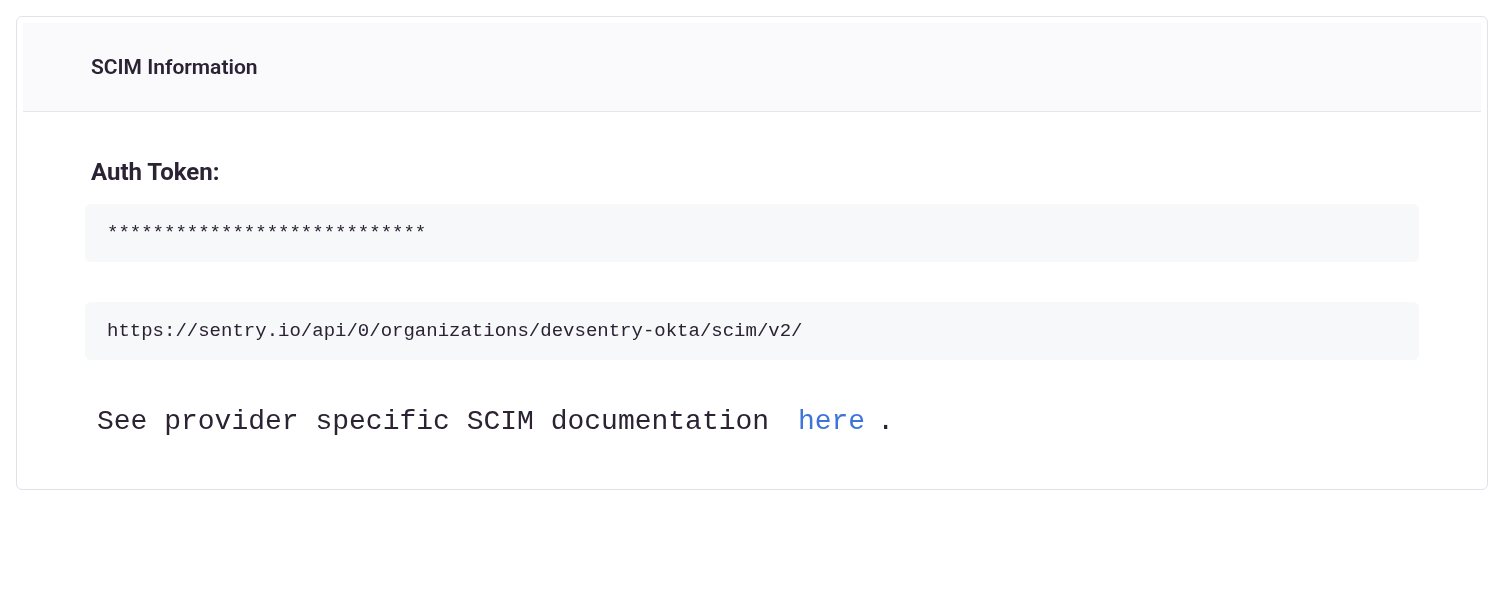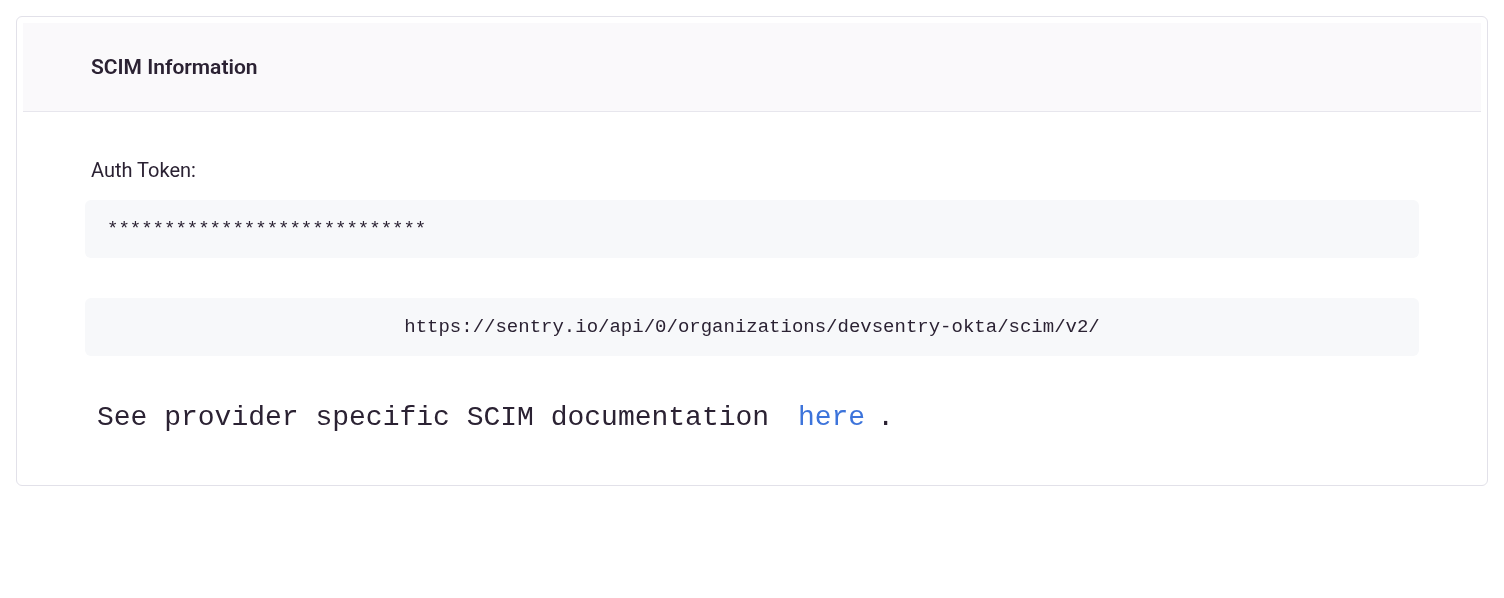--- a/index.html
+++ b/index.html
@@ -25,38 +25,37 @@
     }
     .panel-header-title {
       font-size: 21px;
       font-weight: 600;
       color: #2b2233;
     }
     .panel-body {
       padding: 40px 62px 40px 62px;
     }
     .field-label {
-      font-size: 20px;
-      font-weight: 400;
+      font-size: 24px;
+      font-weight: 700;
       color: #2b2233;
       margin-bottom: 12px;
     }
     .code-block {
       background: #f7f8fa;
       border-radius: 6px;
       padding: 18px 22px;
       font-family: "SFMono-Regular", Consolas, "Liberation Mono", Menlo, Courier, monospace;
       font-size: 19px;
       color: #2b2233;
       margin-bottom: 40px;
       word-break: break-all;
     }
     .code-block.last {
       margin-bottom: 40px;
-      text-align: center;
     }
     .footer-text {
       font-size: 28px;
       color: #2b2233;
       font-family: Liberation Mono, monospace;
     }
     .footer-link {
       color: #3d74db;
       text-decoration: none;
       cursor: pointer;

